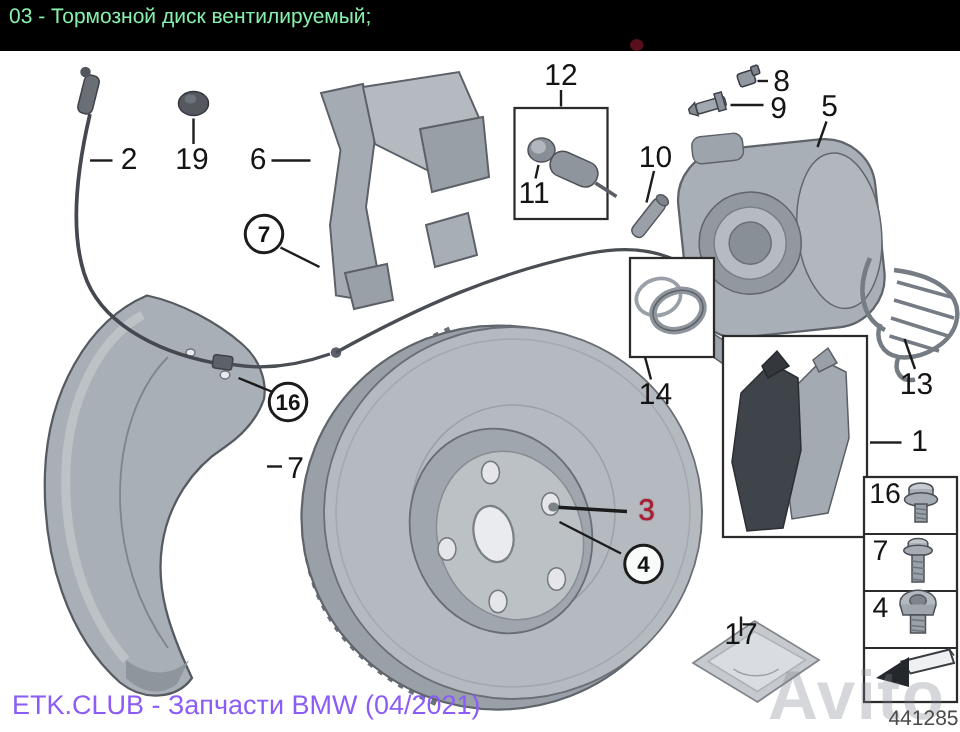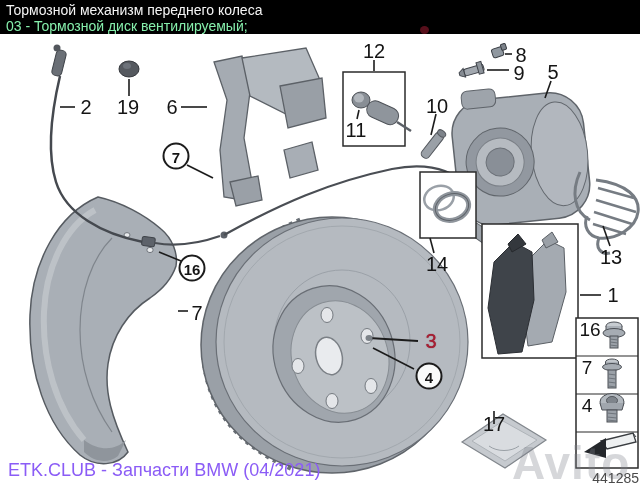--- a/index.html
+++ b/index.html
@@ -24,21 +24,20 @@
   .dno{position:absolute;left:577px;top:470px;width:62px;text-align:right;font-size:14px;
        color:#4a4a4a;}
   .ftr{position:absolute;left:8px;top:460px;font-size:18px;color:#8b5cf6;}
 </style>
 </head>
 <body>
 
 <div id="stage">
 
   <div class="hdr">
-    <div>Тормозной механизм переднего колеса</div>
     <div class="l2">03 - Тормозной диск вентилируемый;</div>
   </div>
   <div class="reddot"></div>
 
   <svg width="640" height="454" viewBox="0 34 640 454">
 
     <g>
       <path d="M98,197 C58,214 32,262 30,315 C28,372 46,425 80,455 C96,468 118,466 128,452
                C112,418 104,392 108,364 C112,336 128,312 150,298 C163,289 172,278 176,266
                C178,254 173,239 161,229 C145,215 121,202 98,197 Z" fill="#a9afb6" stroke="#565b61" stroke-width="1.5"></path>

